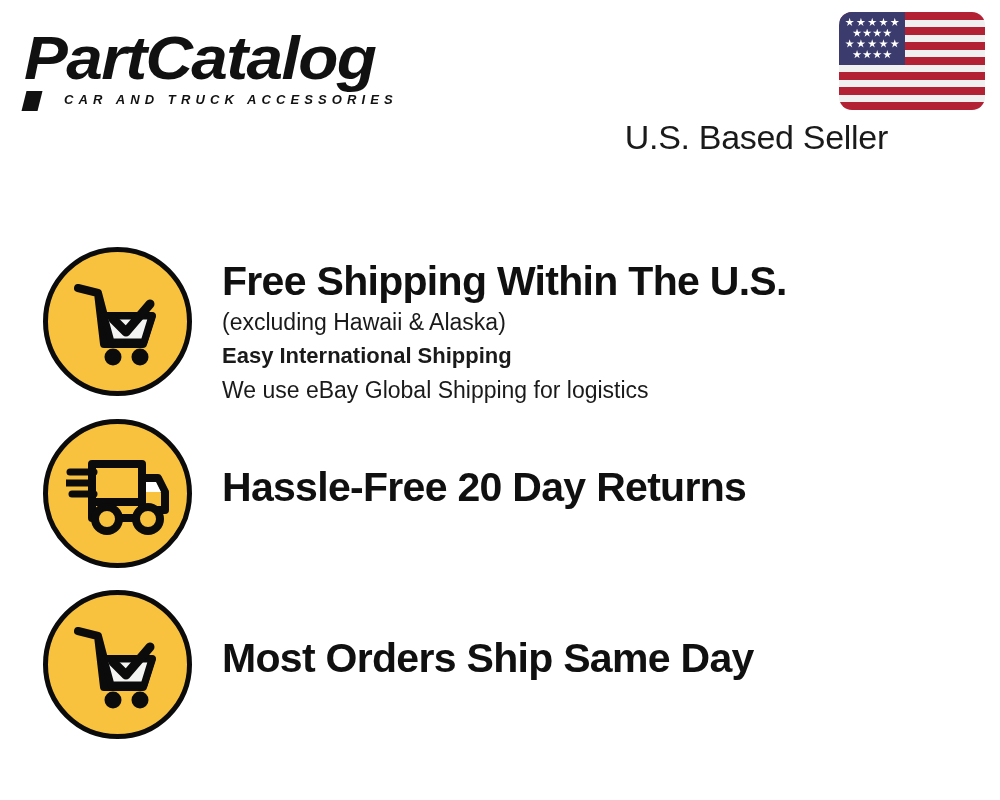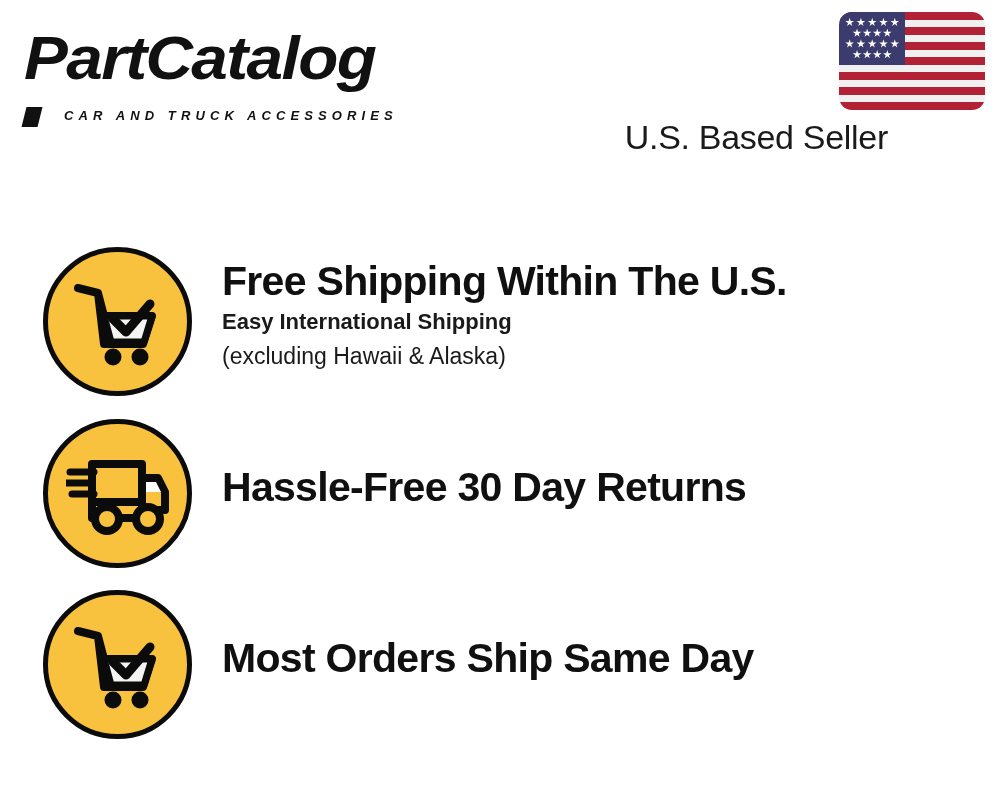--- a/index.html
+++ b/index.html
@@ -40,21 +40,21 @@
     font-size: 62px;
     line-height: 64px;
     letter-spacing: -1.5px;
     color: #111111;
     white-space: nowrap;
     transform: scaleX(1.06);
     transform-origin: left center;
   }
   .brand-tagline-row {
     position: relative;
-    margin-top: 18px;
+    margin-top: 2px;
     height: 20px;
   }
   .brand-slash {
     position: absolute;
     left: 0px;
     top: -1px;
     width: 16px;
     height: 20px;
     background: #111111;
     transform: skewX(-14deg);
@@ -264,42 +264,43 @@
         <path d="M10 12 L30 17 L36 40 L84 40 L75 68 L36 68 L30 17" fill="none" stroke="#0b0b0b" stroke-width="8" stroke-linecap="round" stroke-linejoin="round"></path>
         <path d="M36 40 L84 40 L76 66 L43 66 Z" fill="#F4F4F2"></path>
         <path d="M36 40 L84 40 L76 66 L43 66 Z" fill="none" stroke="#0b0b0b" stroke-width="7" stroke-linejoin="round"></path>
         <path d="M45 43 L58 56 L82 28" fill="none" stroke="#0b0b0b" stroke-width="9" stroke-linecap="round" stroke-linejoin="round"></path>
         <circle cx="45" cy="81" r="8.5" fill="#0b0b0b"></circle>
         <circle cx="72" cy="81" r="8.5" fill="#0b0b0b"></circle>
       </svg>
     </div>
     <div class="feature-text">
       <div class="feature-title">Free Shipping Within The U.S.</div>
+      <div class="feature-sub">(excluding Hawaii &amp; Alaska)</div>
       <div class="feature-sub bold">Easy International Shipping</div>
-      <div class="feature-sub">(excluding Hawaii &amp; Alaska)</div>
+      <div class="feature-sub">We use eBay Global Shipping for logistics</div>
     </div>
   </div>
 
   <div class="feature-row row-1">
     <div class="badge">
       <svg width="104" height="84" viewBox="0 0 104 84" aria-hidden="true">
         <rect x="26" y="12" width="50" height="38" fill="none" stroke="#0b0b0b" stroke-width="8" stroke-linejoin="round"></rect>
         <path d="M76 26 L92 26 L99 40 L99 58 L76 58 Z" fill="none" stroke="#0b0b0b" stroke-width="8" stroke-linejoin="round"></path>
         <path d="M80 30 L90 30 L95 40 L80 40 Z" fill="#FFFFFF"></path>
         <path d="M20 50 L99 50" fill="none" stroke="#0b0b0b" stroke-width="0"></path>
         <path d="M26 50 L26 66 L76 66 L76 50" fill="none" stroke="#0b0b0b" stroke-width="8" stroke-linejoin="round"></path>
         <path d="M4 20 L28 20" stroke="#0b0b0b" stroke-width="7" stroke-linecap="round"></path>
         <path d="M0 31 L24 31" stroke="#0b0b0b" stroke-width="7" stroke-linecap="round"></path>
         <path d="M6 42 L28 42" stroke="#0b0b0b" stroke-width="7" stroke-linecap="round"></path>
         <circle cx="41" cy="67" r="12" fill="#F8C23E" stroke="#0b0b0b" stroke-width="8"></circle>
         <circle cx="82" cy="67" r="12" fill="#F8C23E" stroke="#0b0b0b" stroke-width="8"></circle>
       </svg>
     </div>
     <div class="feature-text">
-      <div class="feature-title">Hassle-Free 30 Day Returns</div>
+      <div class="feature-title">Hassle-Free 20 Day Returns</div>
     </div>
   </div>
 
   <div class="feature-row row-2">
     <div class="badge">
       <svg width="100" height="92" viewBox="0 0 100 92" aria-hidden="true">
         <path d="M10 12 L30 17 L36 40 L84 40 L75 68 L36 68 L30 17" fill="none" stroke="#0b0b0b" stroke-width="8" stroke-linecap="round" stroke-linejoin="round"></path>
         <path d="M36 40 L84 40 L76 66 L43 66 Z" fill="#F4F4F2"></path>
         <path d="M36 40 L84 40 L76 66 L43 66 Z" fill="none" stroke="#0b0b0b" stroke-width="7" stroke-linejoin="round"></path>
         <path d="M45 43 L58 56 L82 28" fill="none" stroke="#0b0b0b" stroke-width="9" stroke-linecap="round" stroke-linejoin="round"></path>

